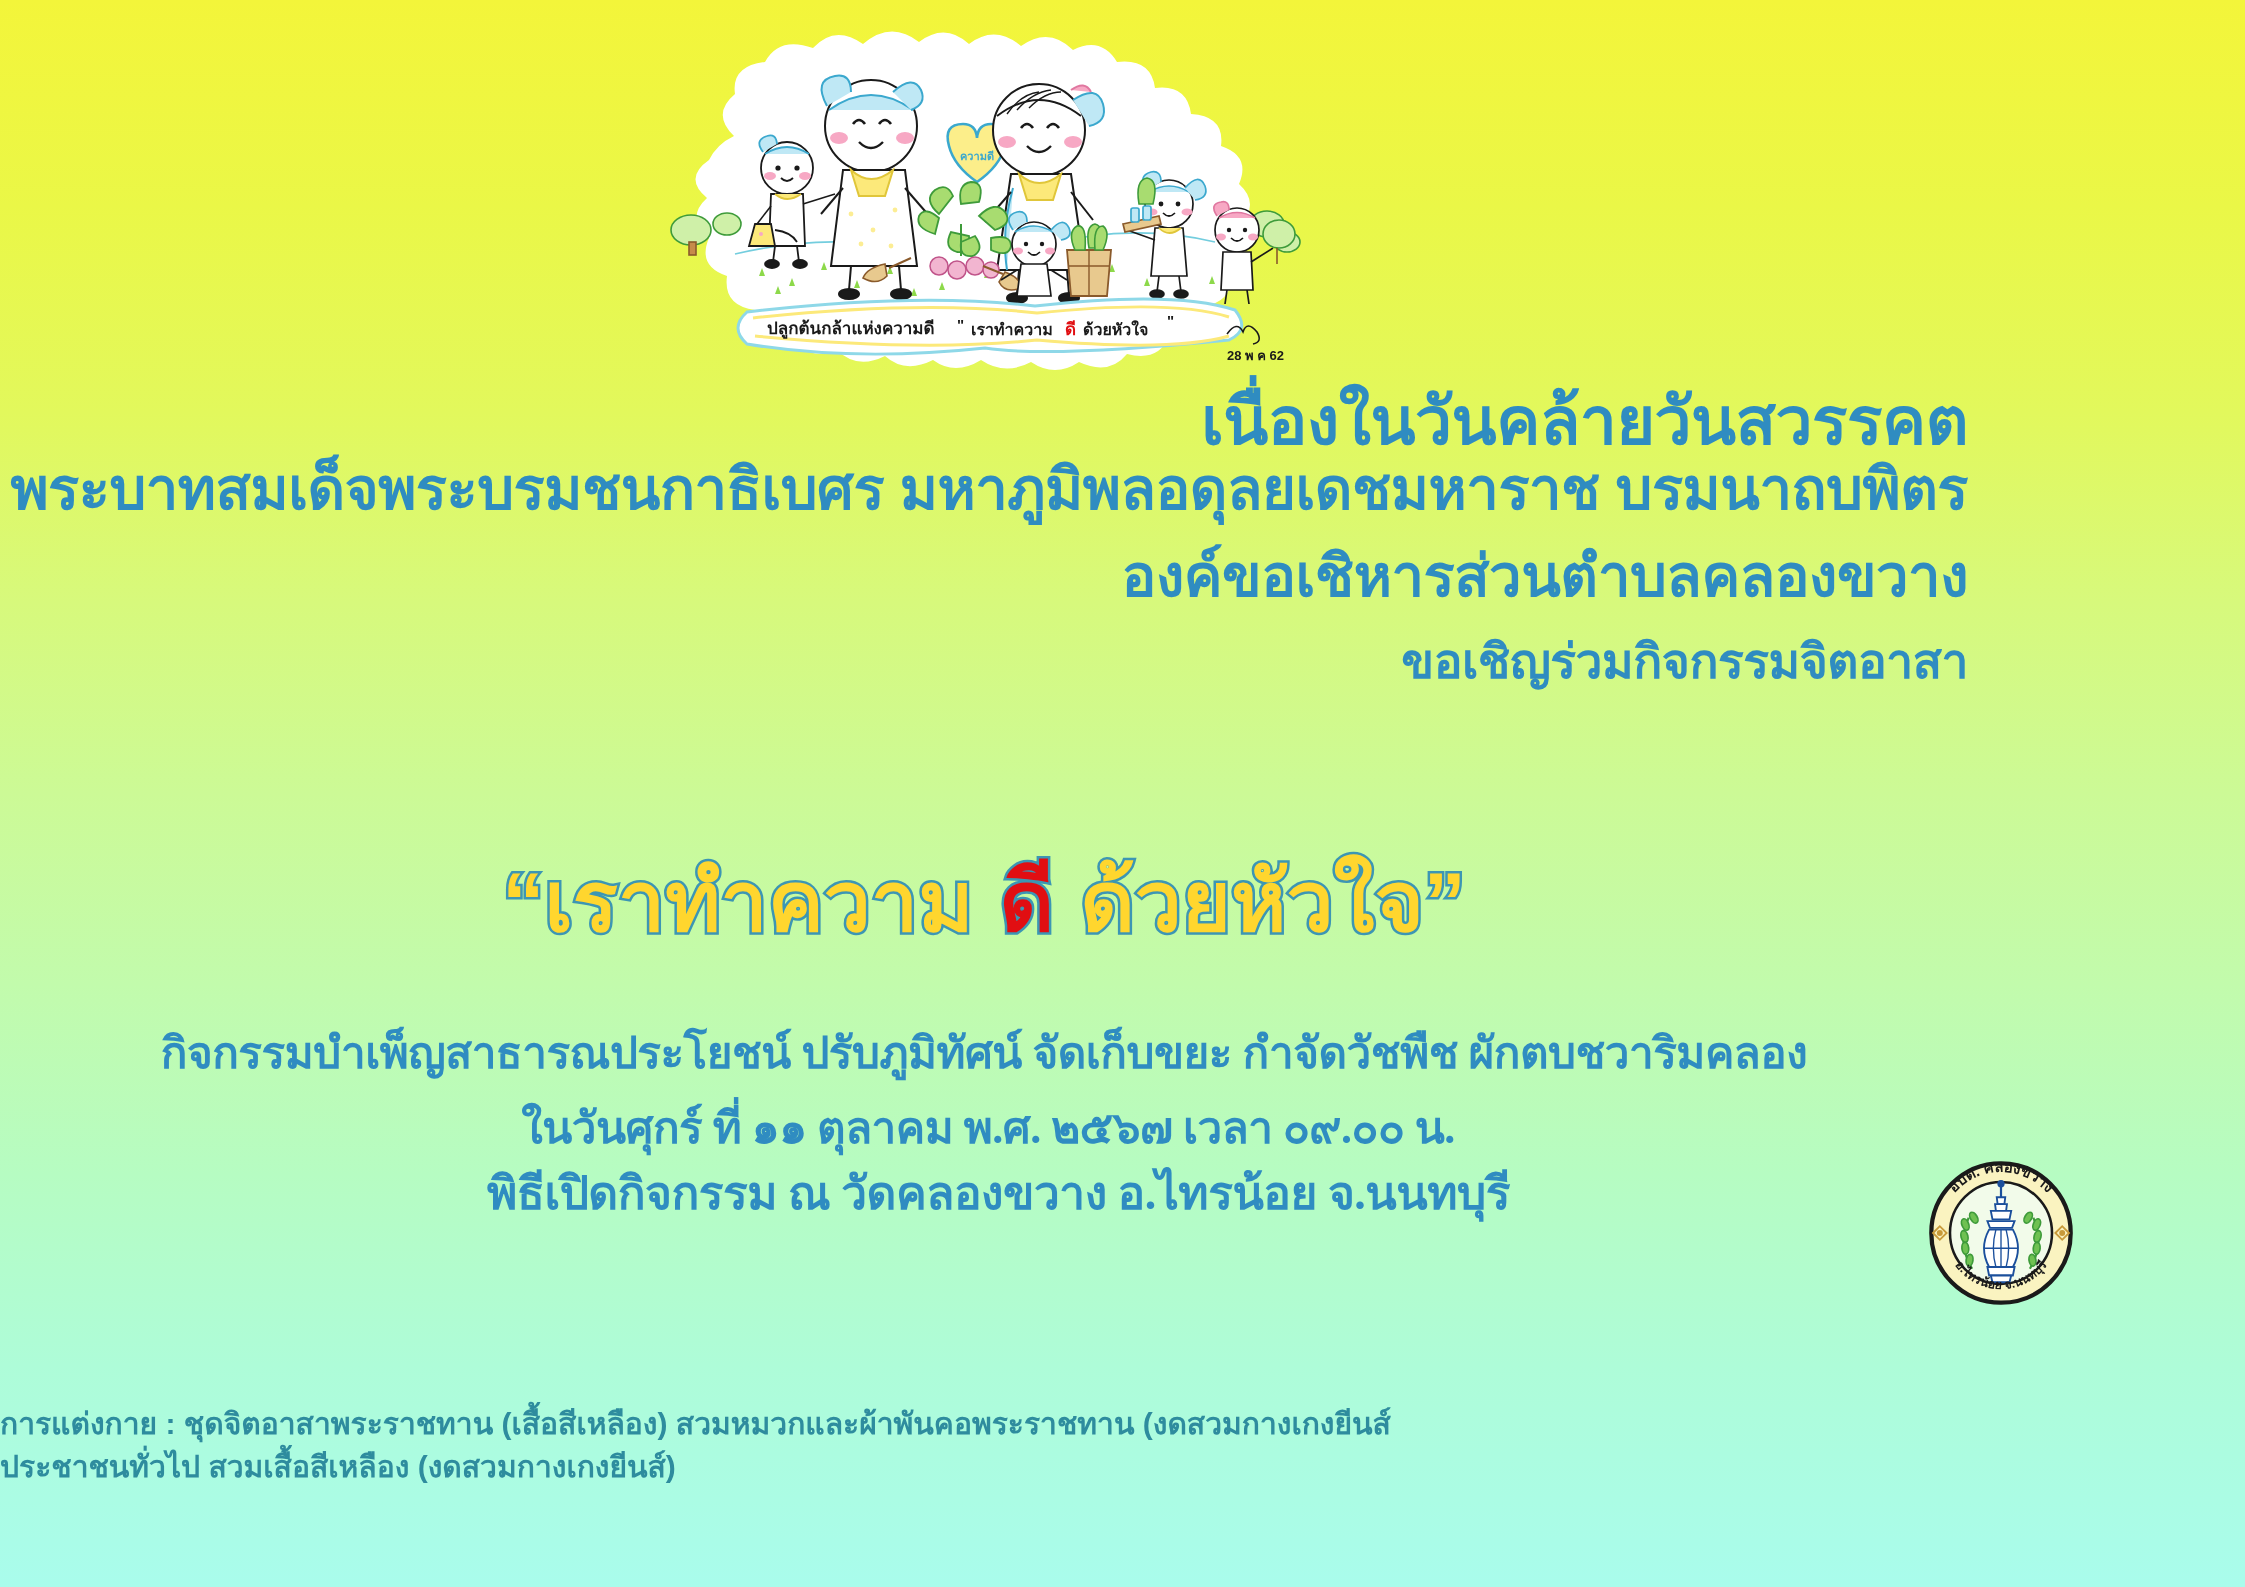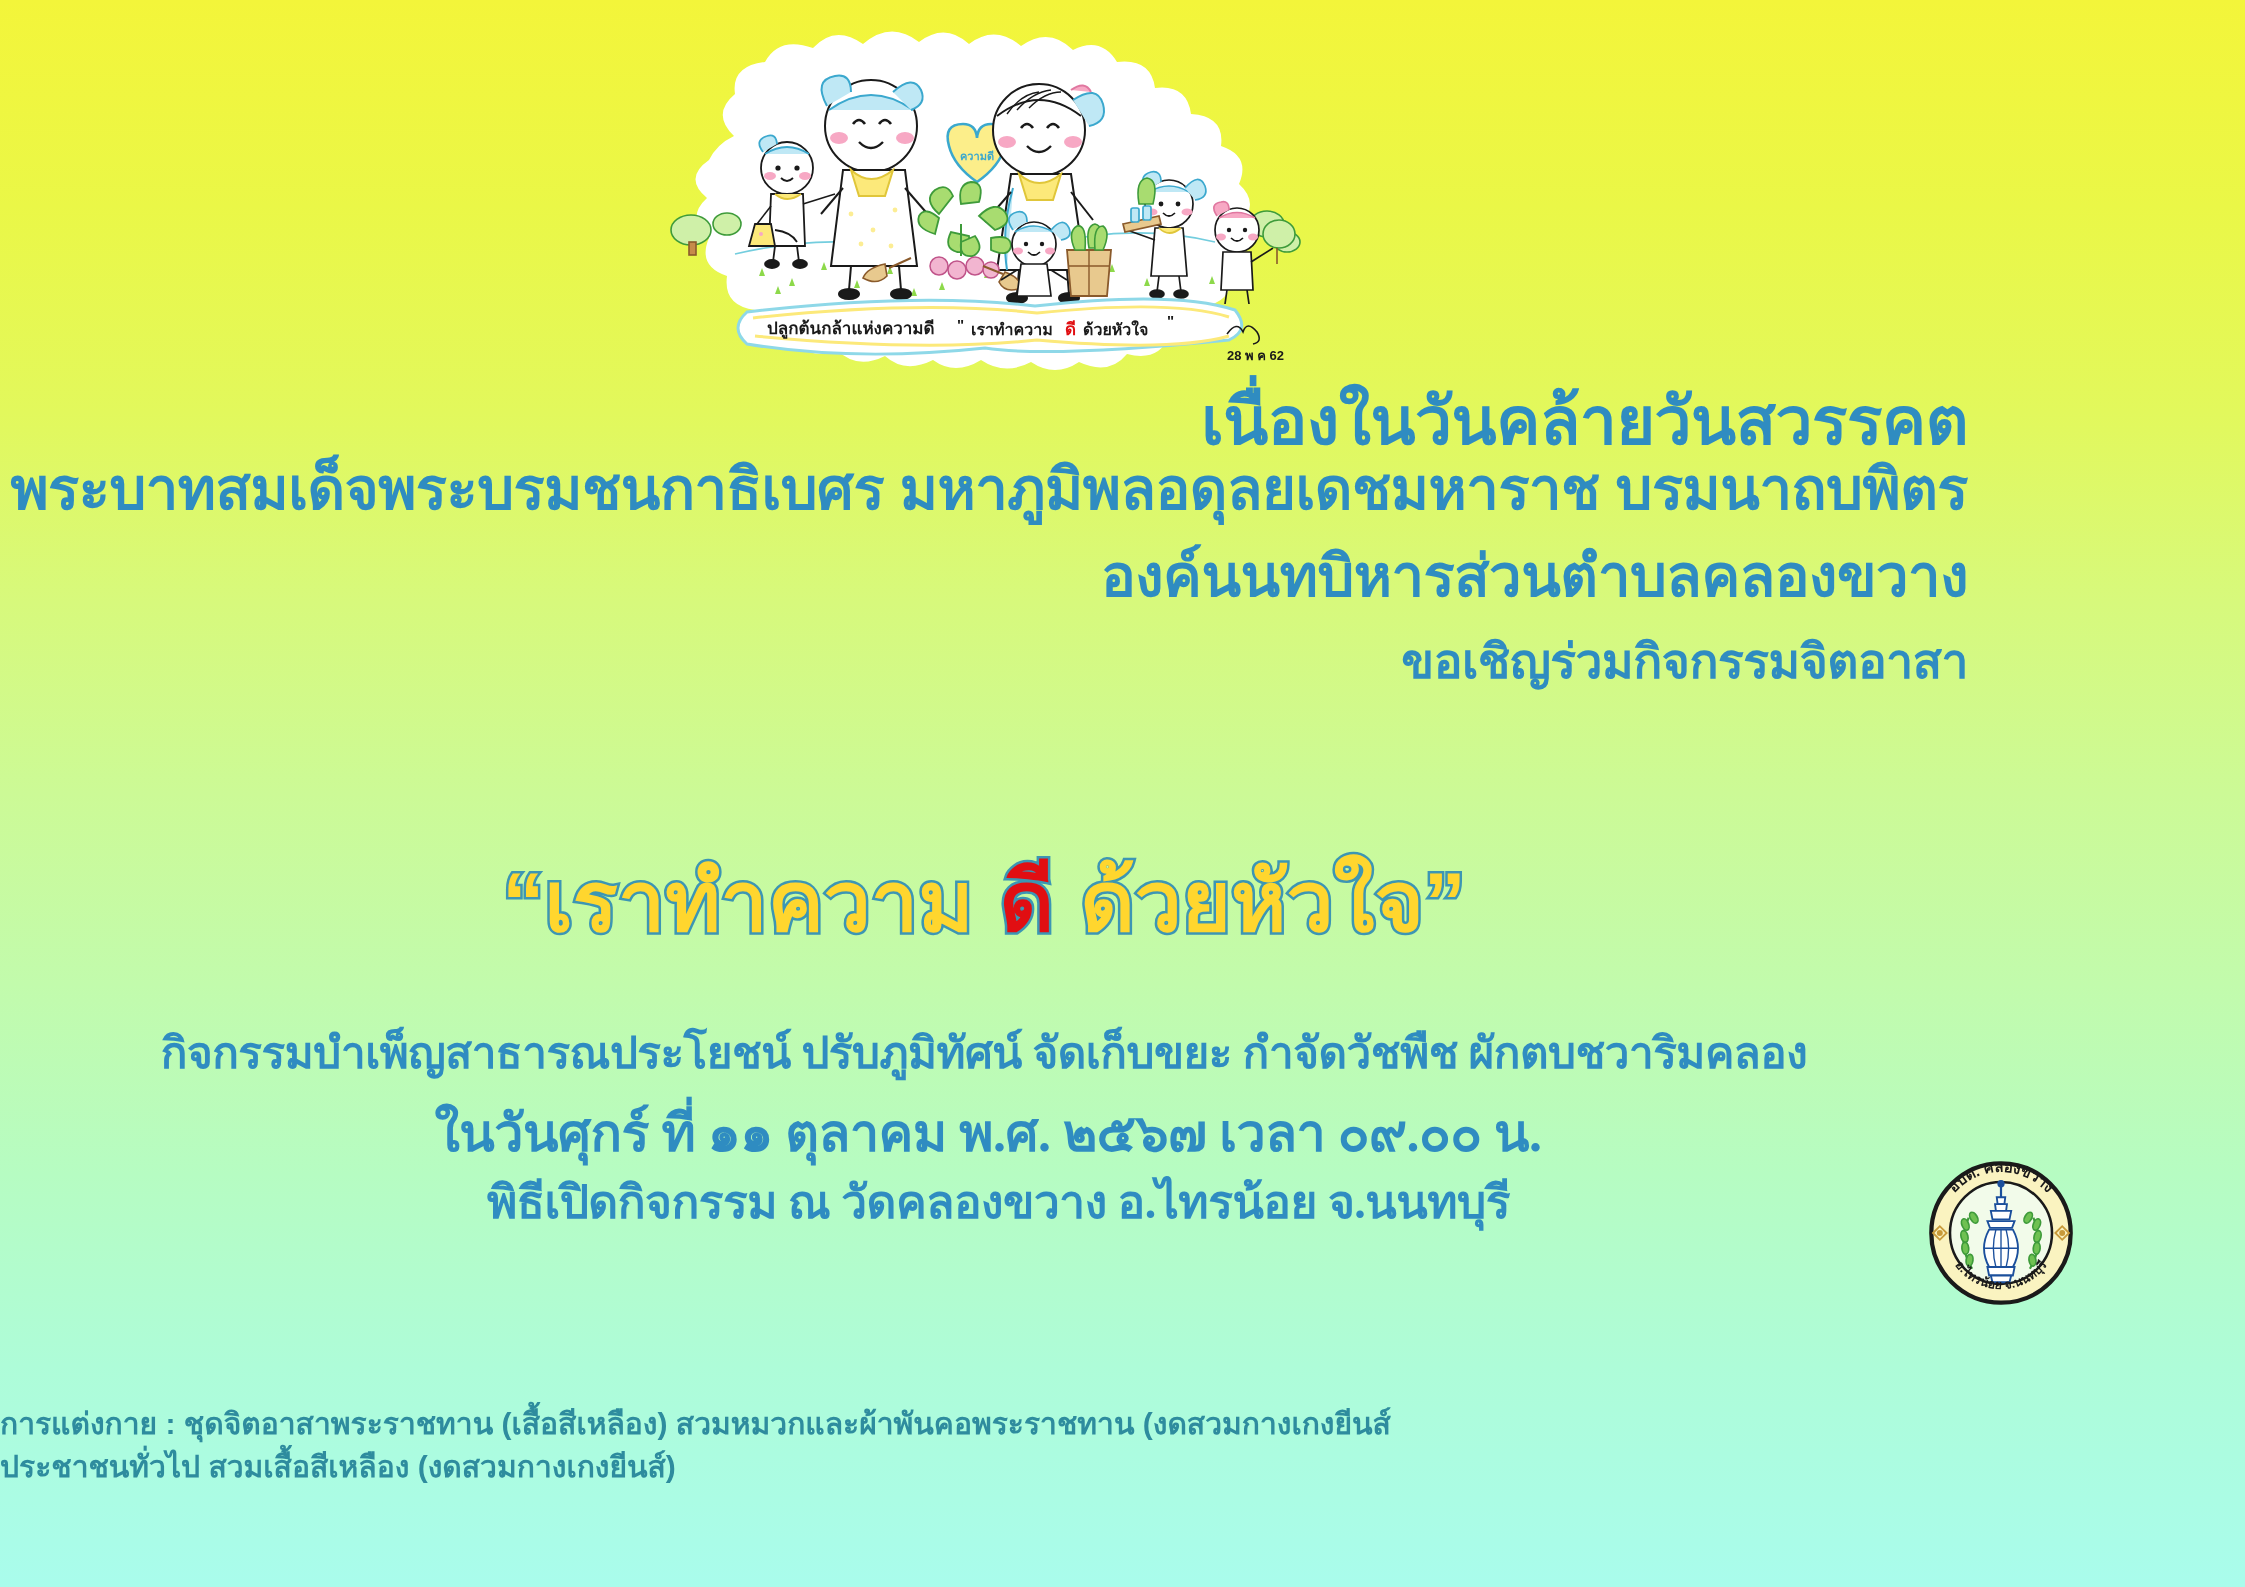--- a/index.html
+++ b/index.html
@@ -45,21 +45,21 @@
     font-size:84px; font-weight:bold; line-height:1.12;
     white-space:nowrap;
   }
   .slogan .sq { color:#FFD62E; -webkit-text-stroke:5px #3C96B4; paint-order:stroke fill; }
   .sl-y { color:#FFD62E; -webkit-text-stroke:5px #3C96B4; paint-order:stroke fill; }
   .sl-r { color:#E10E12; -webkit-text-stroke:5px #3C96B4; paint-order:stroke fill; margin:0 26px; }
 
   
   .act-block { position:absolute; left:0; right:0; top:1028px; text-align:center;font-family:Liberation Serif, serif; }
   .act-1 { font-size:44px; line-height:1.2; }
-  .act-2 { font-size:52px; line-height:1.2; margin-top:22px;padding-left:8px; }
+  .act-2 { font-size:44px; line-height:1.2; margin-top:22px;padding-left:8px; }
   .act-3 { font-size:46px; line-height:1.2; margin-top:10px;margin-left:29px; }
 
   
   .seal { position:absolute; left:1916px; top:1148px; width:170px; height:170px; }
   .seal svg { width:100%; height:100%; display:block; }
 
   
   .footer { position:absolute; left:0; right:0; top:1403px; text-align:left; }
   .foot-line { font-size:30px; line-height:1.42; color:#2E8C9E; font-weight:bold; }
 </style>
@@ -302,21 +302,21 @@
       <g>
         <path d="M588 316 q10 -14 16 -2 q4 -12 14 0 q6 10 -4 12" fill="none" stroke="#1A1A1A" stroke-width="1.6"></path>
         <text x="588" y="342" font-size="13" font-weight="bold" fill="#1A1A1A" font-family="'Liberation Sans',sans-serif">28 พ ค 62</text>
       </g>
     </svg>
   </div>
 
   <div class="headline-block">
     <div class="t-blue line-1">เนื่องในวันคล้ายวันสวรรคต</div>
     <div class="t-blue line-2">พระบาทสมเด็จพระบรมชนกาธิเบศร มหาภูมิพลอดุลยเดชมหาราช บรมนาถบพิตร</div>
-    <div class="t-blue line-3">องค์นนทบิหารส่วนตำบลคลองขวาง</div>
+    <div class="t-blue line-3">องค์ขอเชิหารส่วนตำบลคลองขวาง</div>
     <div class="t-blue line-4">ขอเชิญร่วมกิจกรรมจิตอาสา</div>
   </div>
 
   <div class="slogan">
     <span class="sq">“</span><span class="sl-y">เราทำความ</span><span class="sl-r">ดี</span><span class="sl-y">ด้วยหัวใจ</span><span class="sq">”</span>
   </div>
 
   <div class="act-block">
     <div class="t-blue act-1">กิจกรรมบำเพ็ญสาธารณประโยชน์ ปรับภูมิทัศน์ จัดเก็บขยะ กำจัดวัชพืช ผักตบชวาริมคลอง</div>
     <div class="t-blue act-2">ในวันศุกร์ ที่ ๑๑ ตุลาคม พ.ศ. ๒๕๖๗ เวลา ๐๙.๐๐ น.</div>

